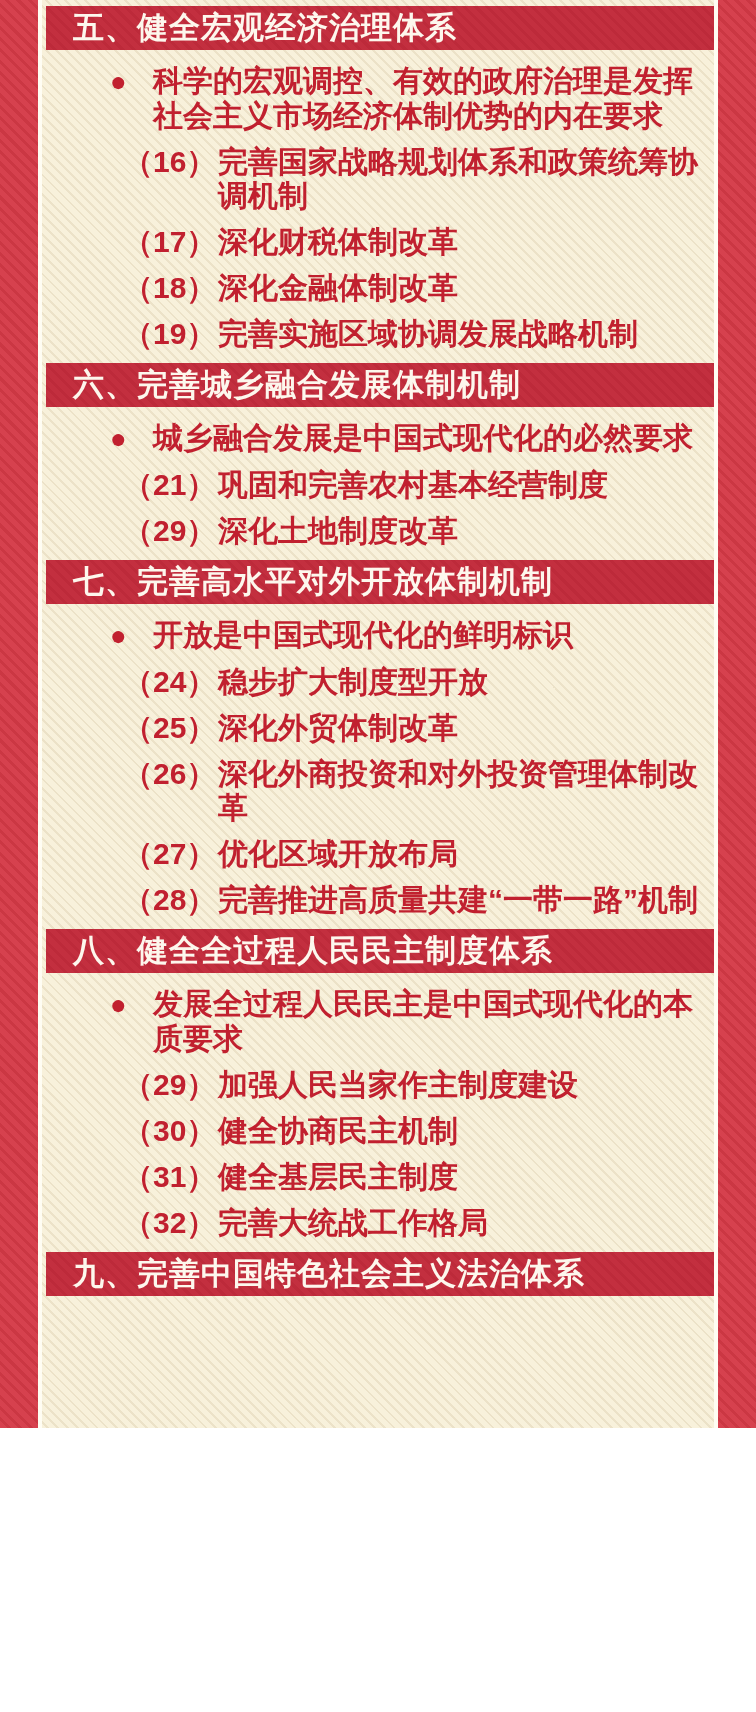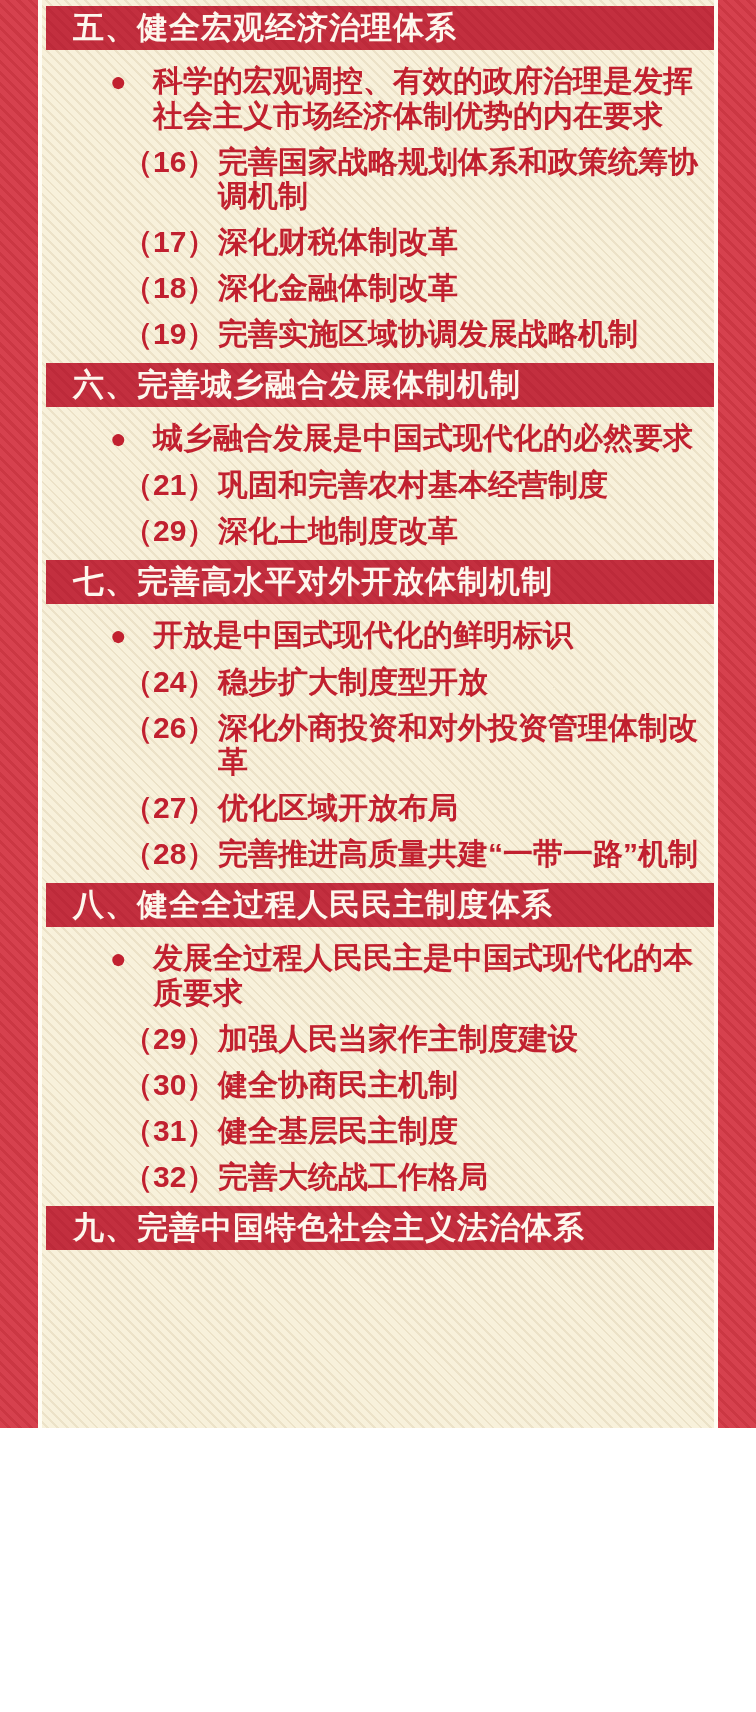--- a/index.html
+++ b/index.html
@@ -130,20 +130,21 @@
   </section>
 
   <section class="sec">
     <div class="bar">
       <span class="bar-title">七、完善高水平对外开放体制机制</span>
     </div>
     <p class="para bullet"><span class="dot">●</span><span>开放是中国式现代化的鲜明标识</span></p>
     <div>
   <p class="para item"><span class="num">（24）</span><span>稳步扩大制度型开放</span></p>
 
+  <p class="para item"><span class="num">（25）</span><span>深化外贸体制改革</span></p>
 
   <p class="para item"><span class="num">（26）</span><span>深化外商投资和对外投资管理体制改革</span></p>
 
   <p class="para item"><span class="num">（27）</span><span>优化区域开放布局</span></p>
 
   <p class="para item"><span class="num">（28）</span><span>完善推进高质量共建“一带一路”机制</span></p>
 </div>
   </section>
 
   <section class="sec">

